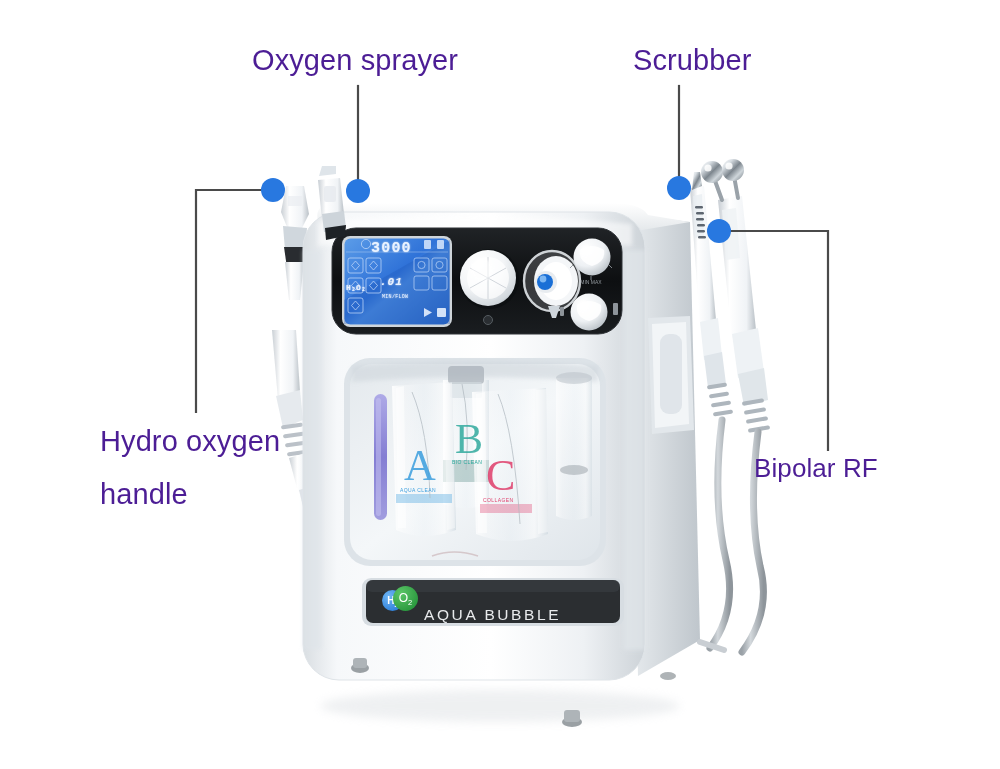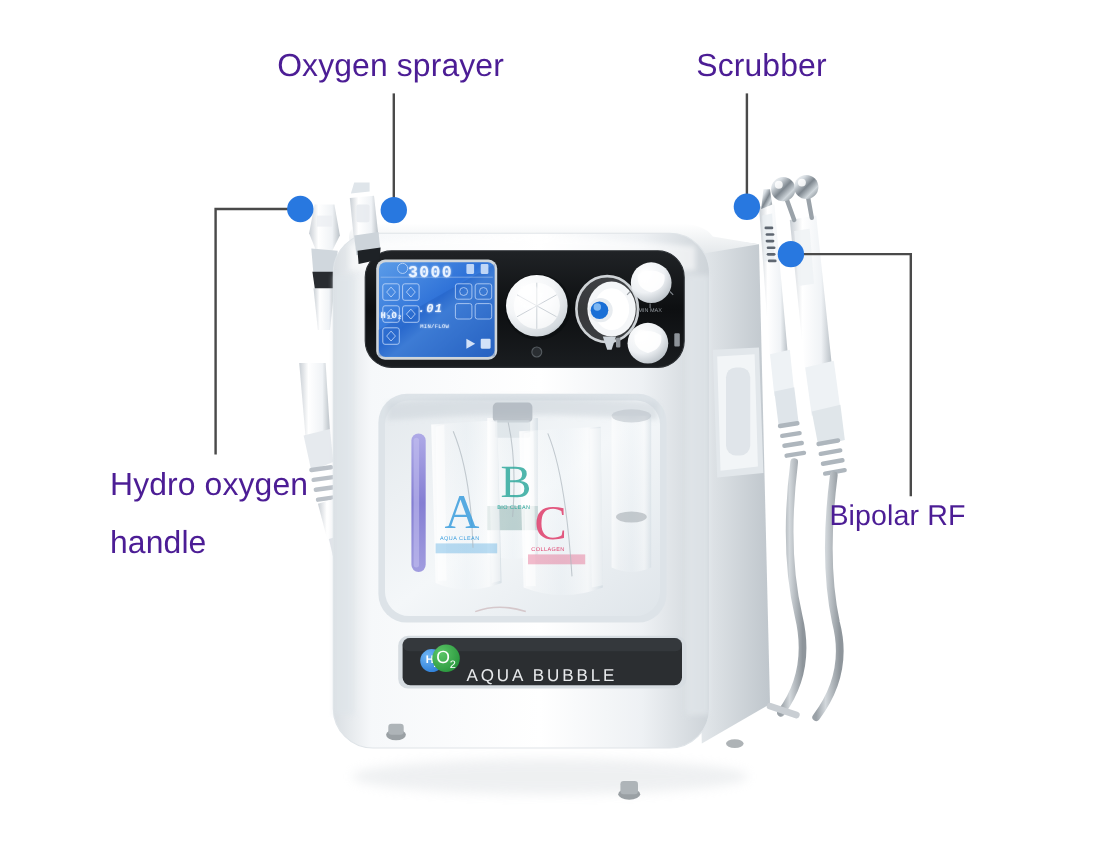--- a/index.html
+++ b/index.html
@@ -54,21 +54,21 @@
   }
   #badge-h2{
     position:absolute;left:382px;top:590px;width:21px;height:21px;border-radius:50%;
     background:radial-gradient(circle at 32% 30%,#6fb6f5,#1b6fd0);
     color:#fff;font-size:10px;font-weight:700;text-align:center;line-height:21px;
     font-family:"Liberation Sans",sans-serif;
   }
   #badge-o2{
     position:absolute;left:393px;top:586px;width:25px;height:25px;border-radius:50%;
     background:radial-gradient(circle at 32% 30%,#5bc667,#1c8a32);
-    color:#fff;font-size:16px;font-weight:400;text-align:center;line-height:25px;
+    color:#fff;font-size:12px;font-weight:400;text-align:center;line-height:25px;
     font-family:"Liberation Sans",sans-serif;
   }
   #badge-h2 sub,#badge-o2 sub{font-size:.62em;}
 
   .bottle-letter{
     position:absolute;
     font-family:"Liberation Serif","DejaVu Serif",serif;
     font-weight:400;
     pointer-events:none;
   }

